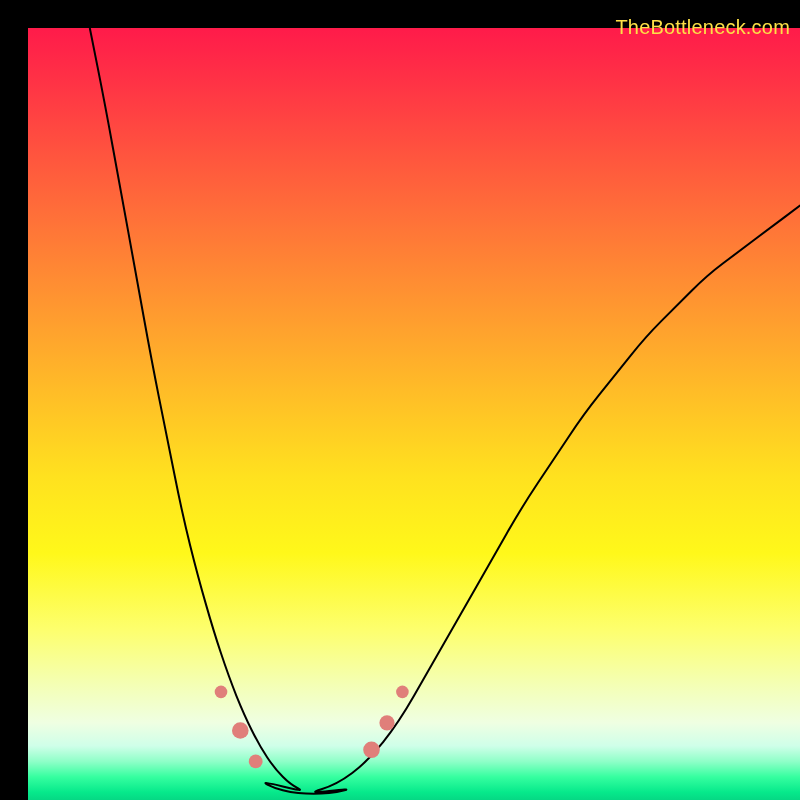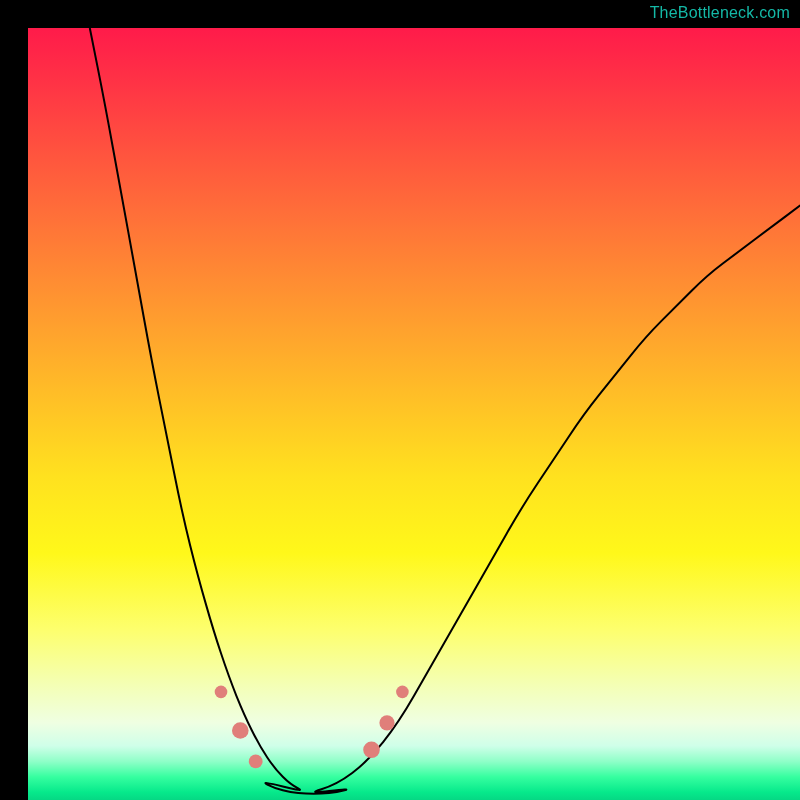--- a/index.html
+++ b/index.html
@@ -42,24 +42,24 @@
       #efffe2 90%,
       #cfffe9 93%,
       #8fffc8 95%,
       #36ffa0 97%,
       #06e98b 99%,
       #05d884 100%
     );
   }
   .watermark {
     position: absolute;
-    top: 4px;
+    top: 16px;
     right: 10px;
-    color: #14b8a6;
-    font-size: 16px;
+    color: #fde047;
+    font-size: 20px;
     letter-spacing: 0.2px;
     font-weight: 400;
     z-index: 3;
   }
   svg.curve {
     position: absolute;
     left: 0; top: 0;
     width: 772px;
     height: 772px;
     z-index: 2;

